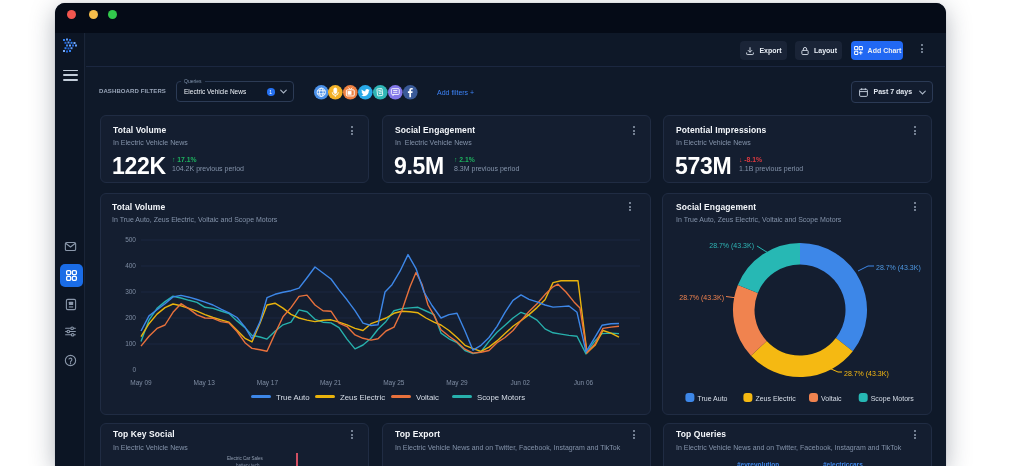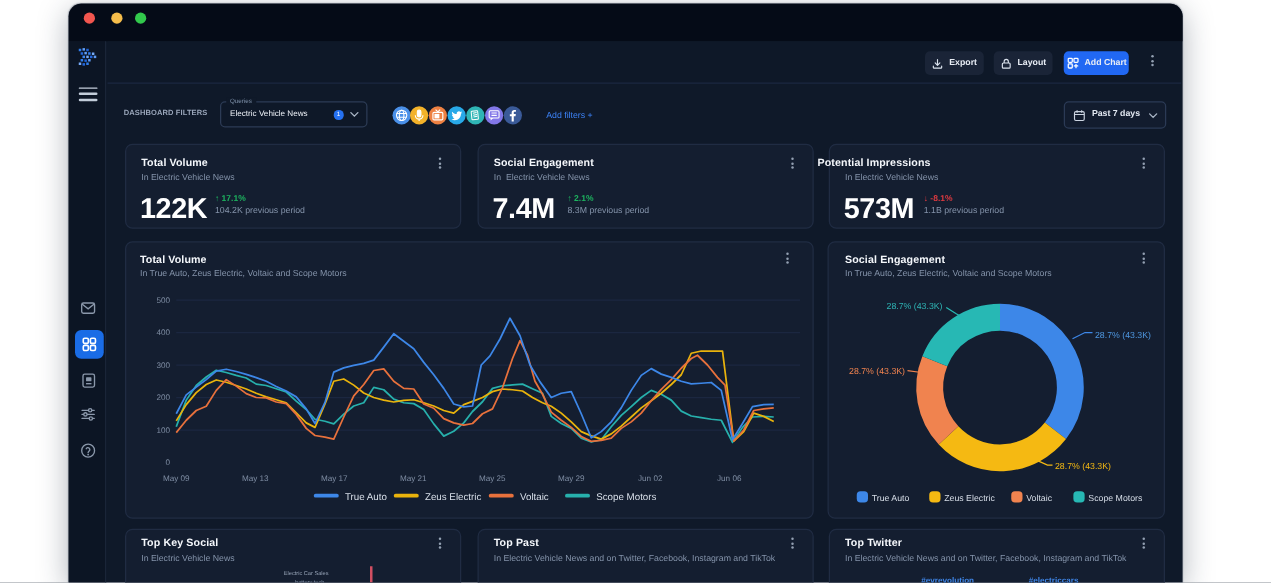--- a/index.html
+++ b/index.html
@@ -198,25 +198,25 @@
   <div class="delta" style="left:172px; top:156px; color:#1db35f;">↑ 17.1%</div>
   <div class="prev" style="left:172px; top:164.5px;">104.2K previous period</div>
   <div class="card" style="left:382px; top:115px; width:269px; height:68px;"></div>
   <div class="ctitle" style="left:395px; top:125px;">Social Engagement</div>
   <div class="kebab" style="left:633px; top:126px;">
       <i></i>
       <i></i>
       <i></i>
     </div>
   <div class="csub" style="left:395px; top:139px;">In&nbsp; Electric Vehicle News</div>
-  <div class="num" style="left:394px; top:152.5px;">7.4M</div>
+  <div class="num" style="left:394px; top:152.5px;">9.5M</div>
   <div class="delta" style="left:454px; top:156px; color:#1db35f;">↑ 2.1%</div>
   <div class="prev" style="left:454px; top:164.5px;">8.3M previous period</div>
   <div class="card" style="left:663px; top:115px; width:269px; height:68px;"></div>
-  <div class="ctitle" style="left:654px; top:125px;">Potential Impressions</div>
+  <div class="ctitle" style="left:676px; top:125px;">Potential Impressions</div>
   <div class="kebab" style="left:914px; top:126px;">
       <i></i>
       <i></i>
       <i></i>
     </div>
   <div class="csub" style="left:676px; top:139px;">In Electric Vehicle News</div>
   <div class="num" style="left:675px; top:152.5px;">573M</div>
   <div class="delta" style="left:739px; top:156px; color:#e03a40;">↓ -8.1%</div>
   <div class="prev" style="left:739px; top:164.5px;">1.1B previous period</div>
 
@@ -300,29 +300,29 @@
   <div class="kebab" style="left:351px; top:430px;">
       <i></i>
       <i></i>
       <i></i>
     </div>
   <div class="csub" style="left:113px; top:444px;">In Electric Vehicle News</div>
   <div class="abs" style="left:227px; top:456px; color:#93a0b3; font-size:4.5px;">Electric Car Sales</div>
   <div class="abs" style="left:295.5px; top:452.5px; width:2px; height:13.5px; background:#d14f62;"></div>
   <div class="abs" style="left:236px; top:463px; color:#7f8da3; font-size:4.5px;">battery tech</div>
   <div class="card" style="left:382px; top:423px; width:269px; height:60px; border-radius:6px 6px 0 0;"></div>
-  <div class="ctitle" style="left:395px; top:429px;">Top Past</div>
+  <div class="ctitle" style="left:395px; top:429px;">Top Export</div>
   <div class="kebab" style="left:633px; top:430px;">
       <i></i>
       <i></i>
       <i></i>
     </div>
   <div class="csub" style="left:395px; top:444px;">In Electric Vehicle News and on Twitter, Facebook, Instagram and TikTok</div>
   <div class="card" style="left:663px; top:423px; width:269px; height:60px; border-radius:6px 6px 0 0;"></div>
-  <div class="ctitle" style="left:676px; top:429px;">Top Twitter</div>
+  <div class="ctitle" style="left:676px; top:429px;">Top Queries</div>
   <div class="kebab" style="left:914px; top:430px;">
       <i></i>
       <i></i>
       <i></i>
     </div>
   <div class="csub" style="left:676px; top:444px;">In Electric Vehicle News and on Twitter, Facebook, Instagram and TikTok</div>
   <div class="abs" style="left:737px; top:461px; color:#3f86e8; font-size:6.5px; font-weight:bold;">#evrevolution</div>
   <div class="abs" style="left:823px; top:461px; color:#3f86e8; font-size:6.5px; font-weight:bold;">#electriccars</div>
 
 </div>

